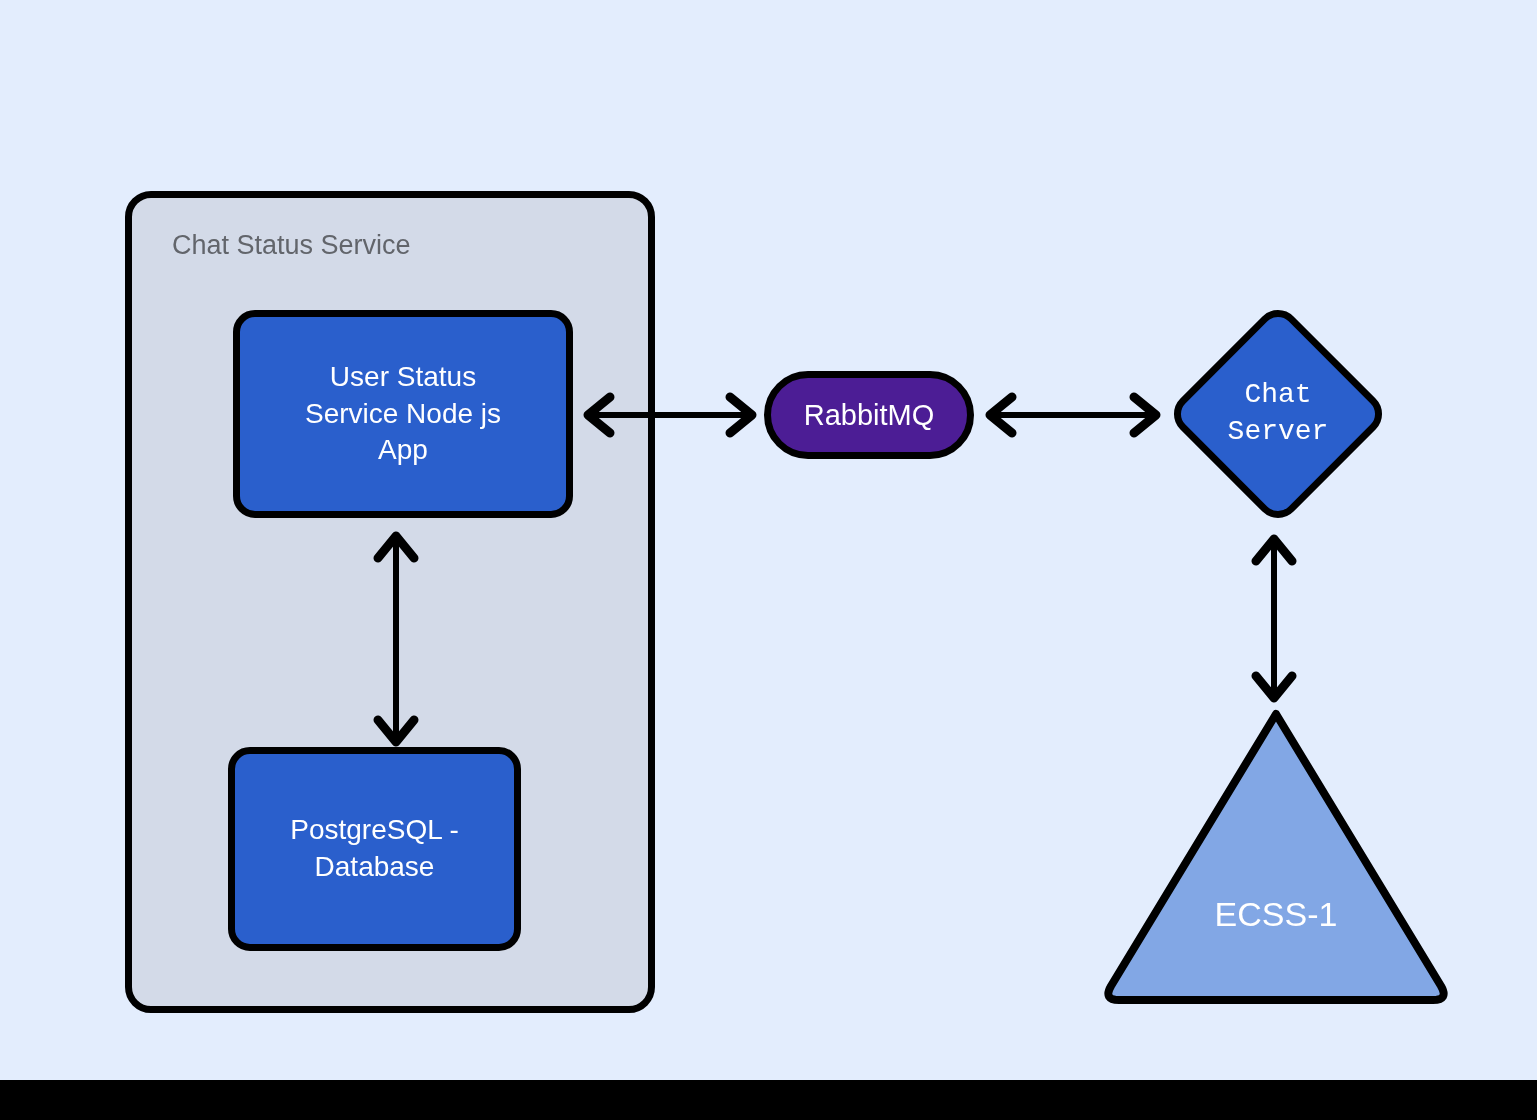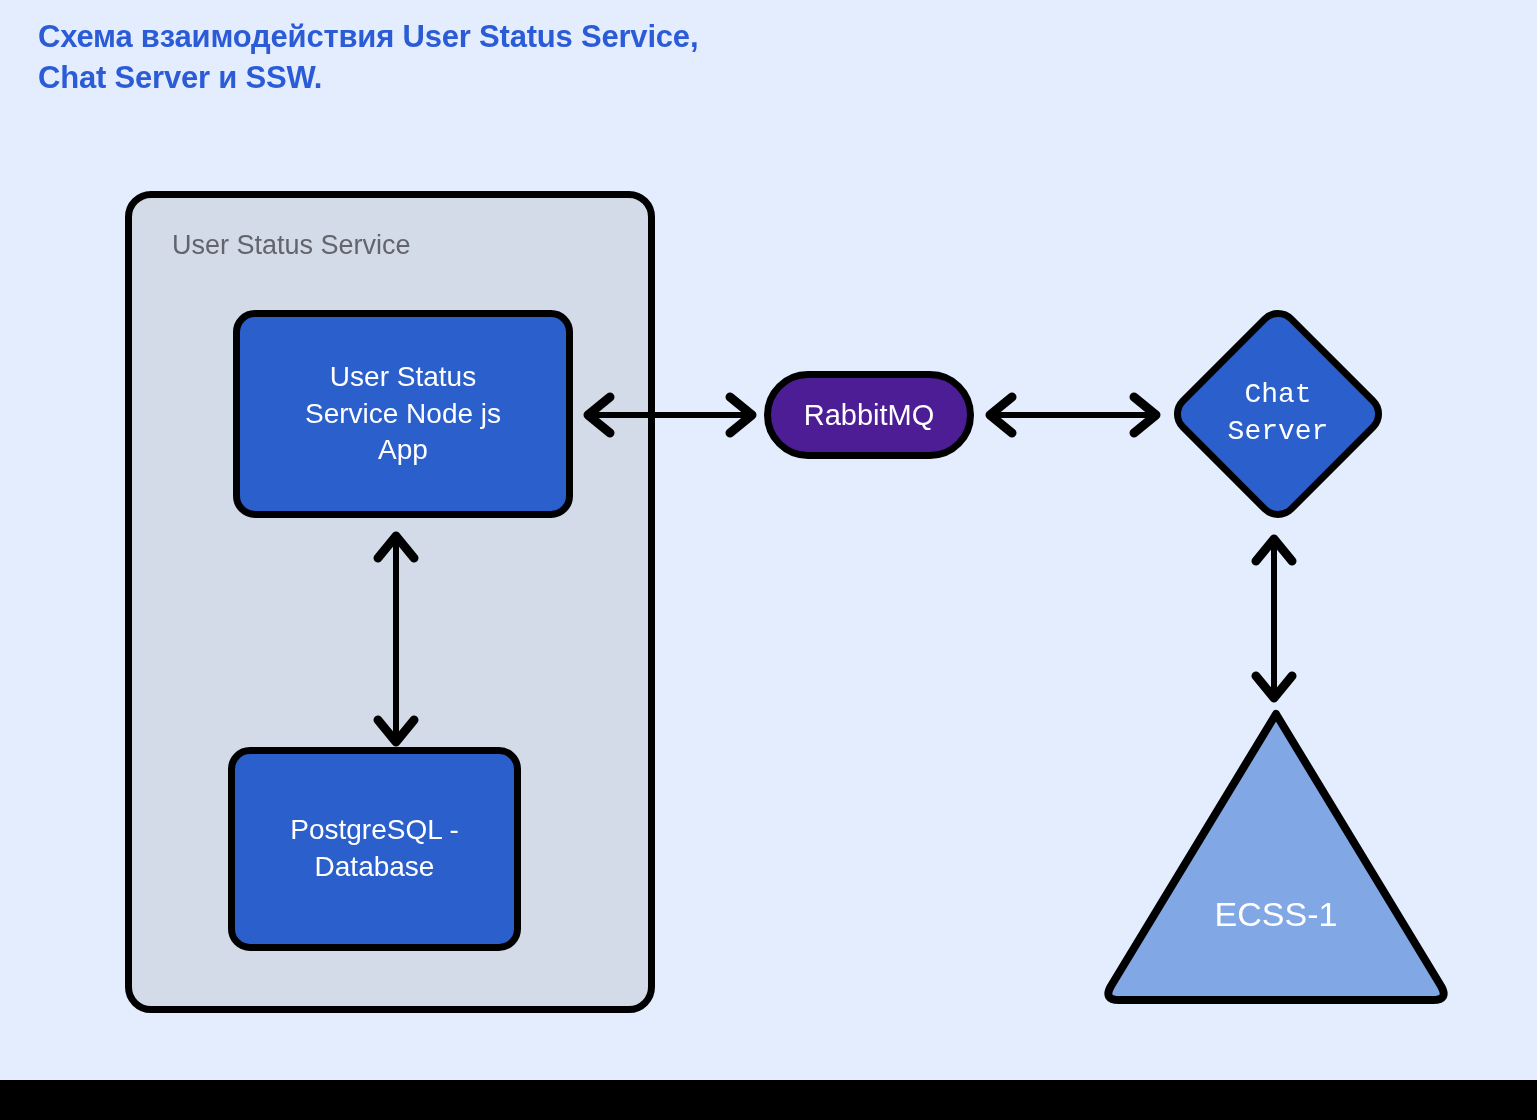--- a/index.html
+++ b/index.html
@@ -203,25 +203,23 @@
     stroke-linecap: round;
     stroke-linejoin: round;
     fill: none;
   }
 </style>
 </head>
 <body>
 
 <div id="canvas">
 
-  <div id="title">Схема взаимодействия User Status Service,
-Chat Server и SSW.</div>
 
   <div id="group-container">
-    <div id="group-label">User Status Service</div>
+    <div id="group-label">Chat Status Service</div>
   </div>
 
   <div id="node-usersvc" class="node-box">User Status
 Service Node js
 App</div>
 
   <div id="node-postgres" class="node-box">PostgreSQL -
 Database</div>
 
   <div id="node-rabbitmq">RabbitMQ</div>

